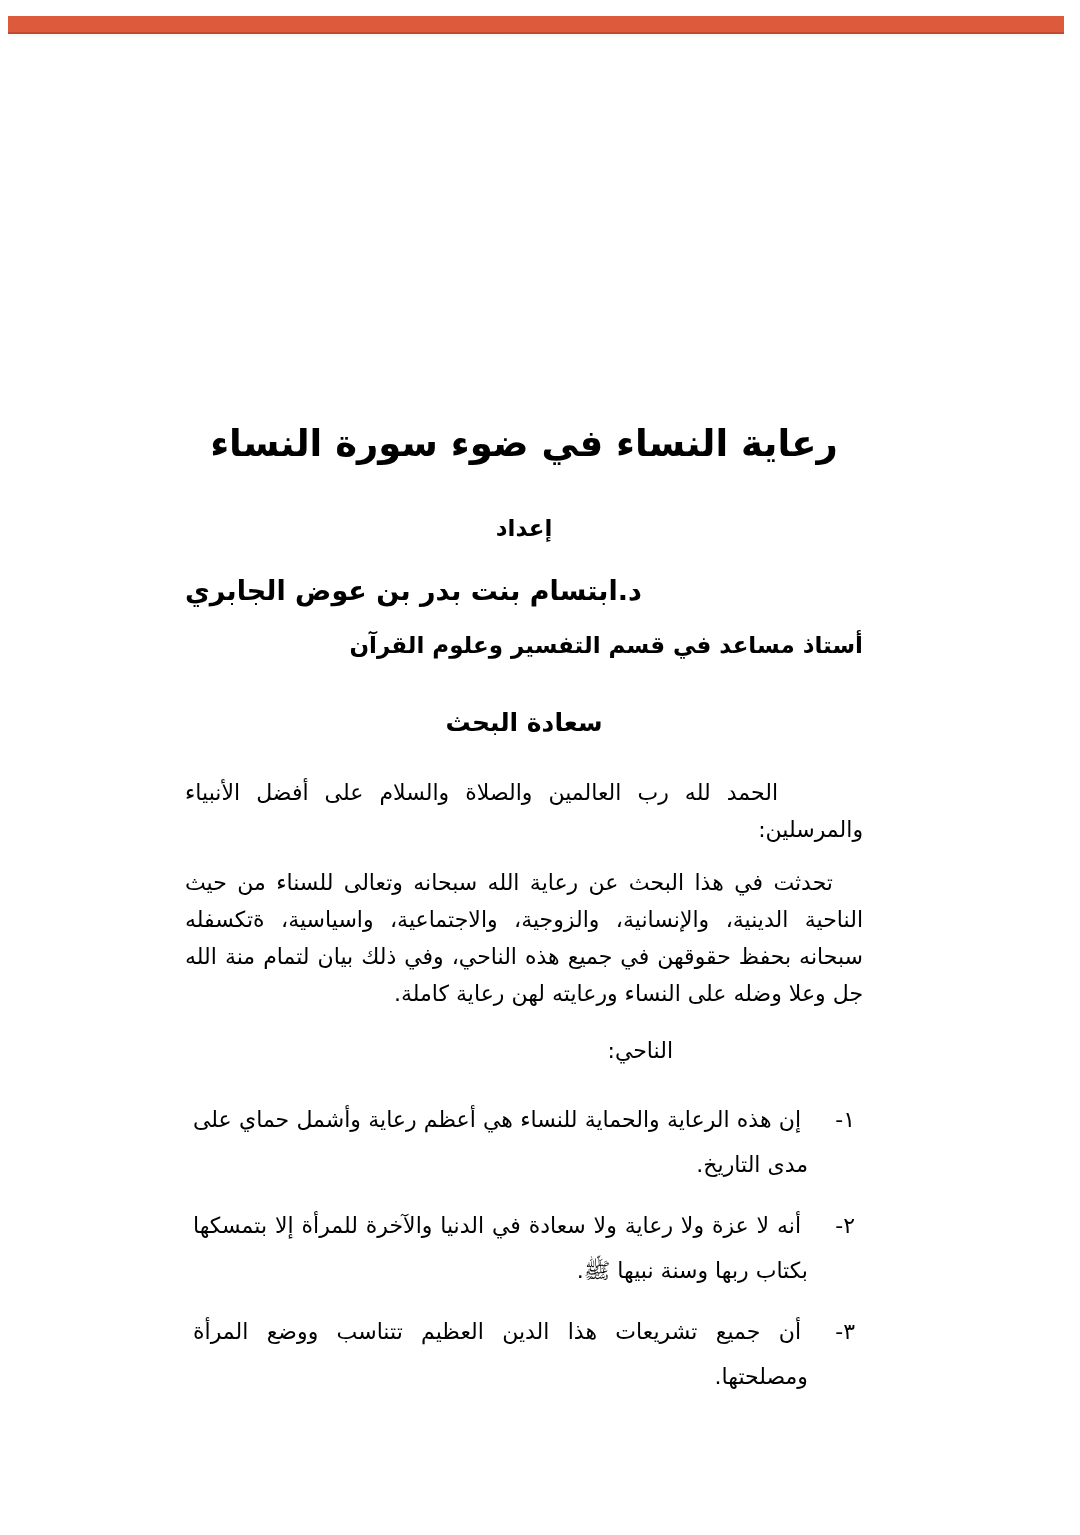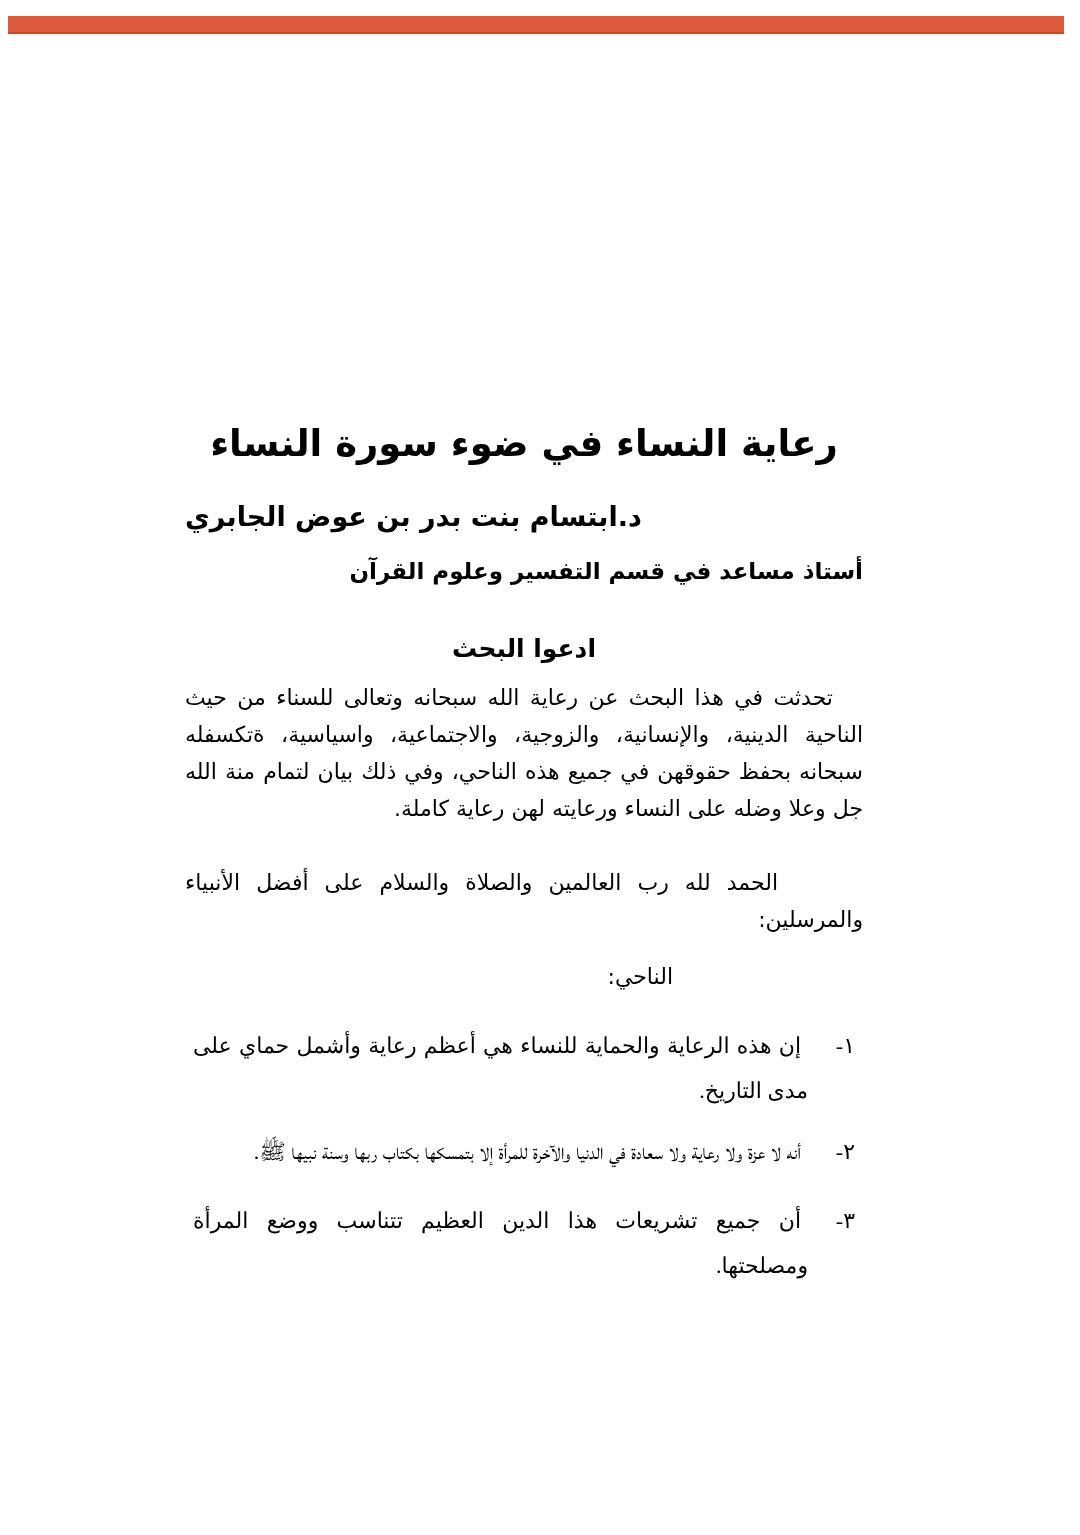--- a/index.html
+++ b/index.html
@@ -83,21 +83,21 @@
   }
   .abstract-paragraph {
     text-indent: 30px;
   }
   .results-heading {
     font-size: 22px;
     line-height: 37px;
     text-indent: 190px;
     margin-top: 4px;
   }
-  .results-list { list-style: none; font-family: Liberation Serif, serif; }
+  .results-list { list-style: none; }
   .result-item {
     font-size: 22px;
     line-height: 37px;
     text-align: justify;
     padding-right: 55px;
     text-indent: -55px;
   }
   .result-number {
     display: inline-block;
     text-indent: 0;
@@ -108,27 +108,28 @@
 </head>
 <body>
 
 <div class="page">
   <div class="top-accent-bar"></div>
   <div class="top-shadow"></div>
 
   <div class="content">
     <h1 class="doc-title">رعاية النساء في ضوء سورة النساء</h1>
 
+    <div class="prepared-by">إعداد</div>
     <div class="author-name">د.ابتسام بنت بدر بن عوض الجابري</div>
     <div class="author-role">أستاذ مساعد في قسم التفسير وعلوم القرآن</div>
 
-    <h2 class="abstract-heading">ادعوا البحث</h2>
+    <h2 class="abstract-heading">سعادة البحث</h2>
 
+    <p class="body-text opening-line">الحمد لله رب العالمين والصلاة والسلام على أفضل الأنبياء والمرسلين:</p>
     <p class="body-text abstract-paragraph">تحدثت في هذا البحث عن رعاية الله سبحانه وتعالى للسناء من حيث الناحية الدينية، والإنسانية، والزوجية، والاجتماعية، واسياسية، ةتكسفله سبحانه بحفظ حقوقهن في جميع هذه الناحي، وفي ذلك بيان لتمام منة الله جل وعلا وضله على النساء ورعايته لهن رعاية كاملة.</p>
-    <p class="body-text opening-line">الحمد لله رب العالمين والصلاة والسلام على أفضل الأنبياء والمرسلين:</p>
 
     <div class="results-heading">الناحي:</div>
 
     <ul class="results-list">
       <li class="result-item">
         <span class="result-number">١-</span><span>إن هذه الرعاية والحماية للنساء هي أعظم رعاية وأشمل حماي على مدى التاريخ.</span>
       </li>
       <li class="result-item">
         <span class="result-number">٢-</span><span>أنه لا عزة ولا رعاية ولا سعادة في الدنيا والآخرة للمرأة إلا بتمسكها بكتاب ربها وسنة نبيها ﷺ.</span>
       </li>

